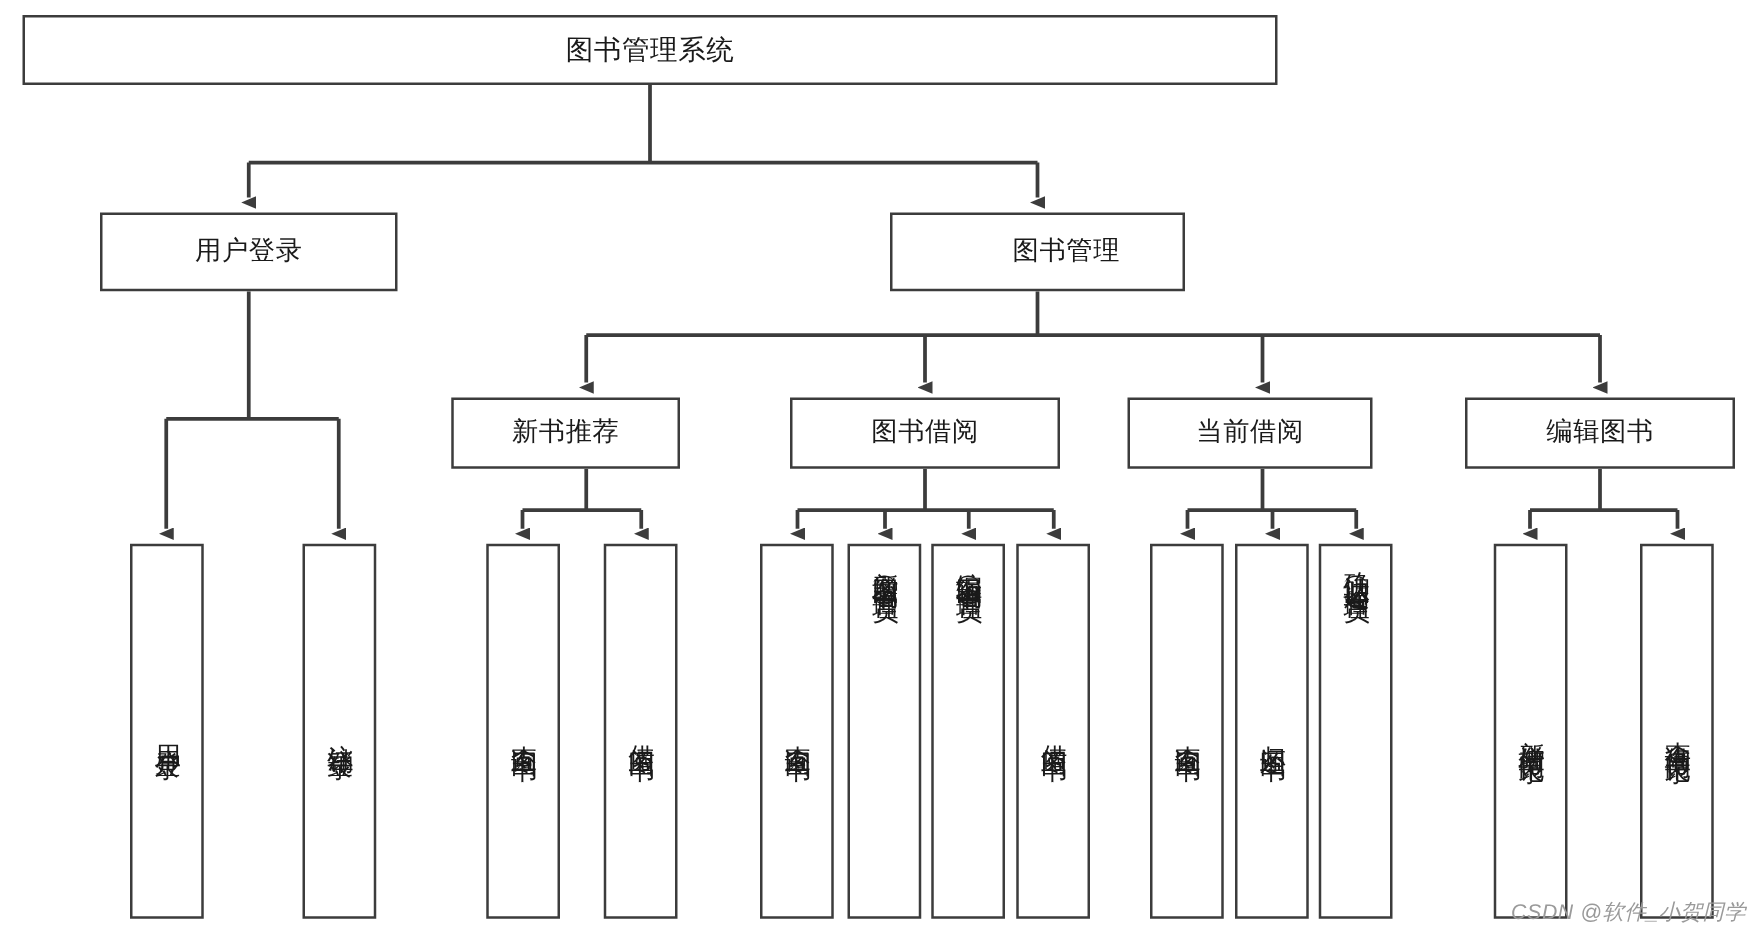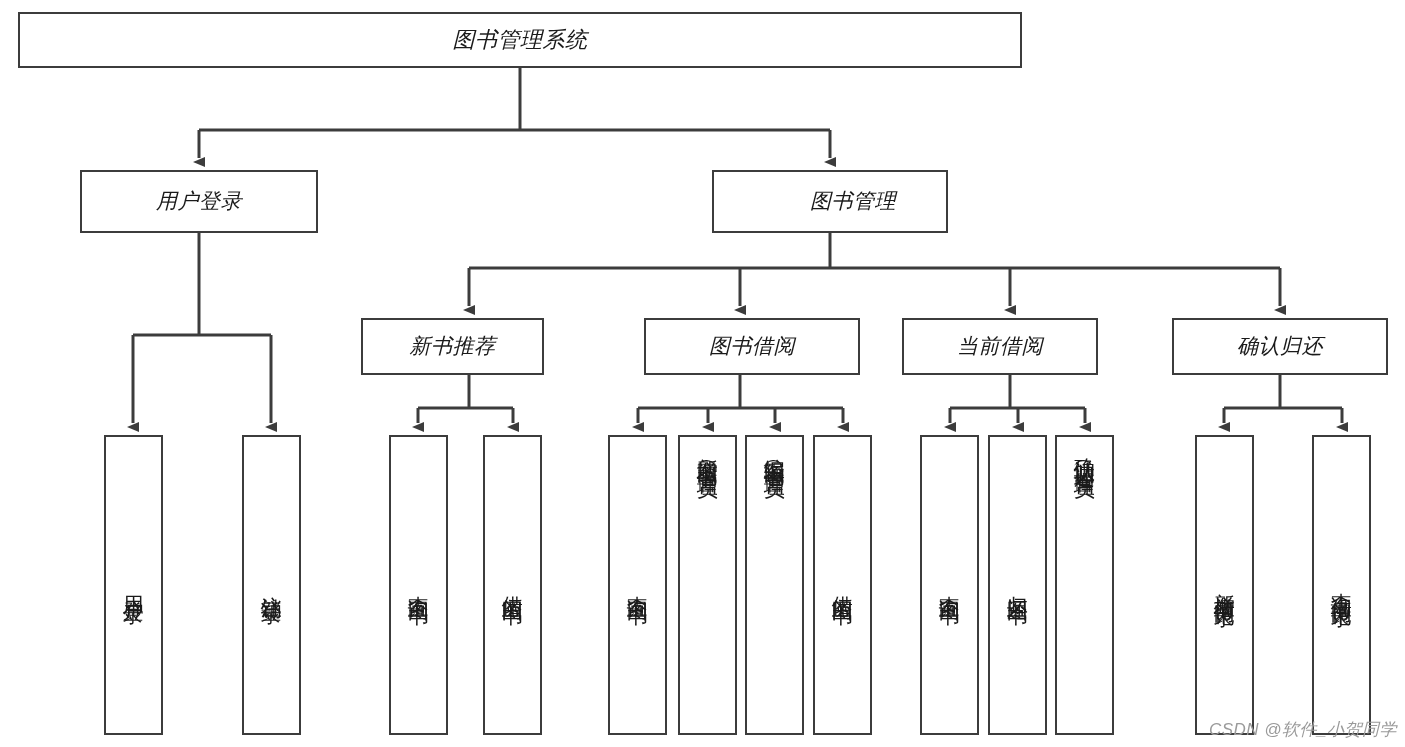--- a/index.html
+++ b/index.html
@@ -27,21 +27,20 @@
     pointer-events: none;
   }
   .node {
     position: absolute;
     box-sizing: border-box;
     background: #ffffff;
     border: 2px solid #3c3c3c;
     display: flex;
     align-items: center;
     justify-content: center;
-    font-style: italic;
   }
   .node .label {
     font-size: 21px;
     line-height: 1.25;
     color: #1a1a1a;
     letter-spacing: 0.5px;
     white-space: nowrap;
   }
   .node.root .label { font-size: 22px; }
   .leaf {
@@ -141,28 +140,28 @@
   <div class="node" style="left:80px; top:170px; width:238px; height:63px;">
     <span class="label">用户登录</span>
   </div>
   <div class="node" style="left:712px; top:170px; width:236px; height:63px;padding-left:46px;">
     <span class="label">图书管理</span>
   </div>
 
   <div class="node" style="left:361px; top:318px; width:183px; height:57px;">
     <span class="label">新书推荐</span>
   </div>
-  <div class="node" style="left:632px; top:318px; width:216px; height:57px;margin-left:12px;">
+  <div class="node" style="left:632px; top:318px; width:216px; height:57px;">
     <span class="label">图书借阅</span>
   </div>
   <div class="node" style="left:902px; top:318px; width:196px; height:57px;">
     <span class="label">当前借阅</span>
   </div>
   <div class="node" style="left:1172px; top:318px; width:216px; height:57px;">
-    <span class="label">确认归还</span>
+    <span class="label">编辑图书</span>
   </div>
 
   <div class="leaf" style="left:104px; top:435px; width:59px; height:300px;">
     <span class="vlabel">用户登录</span>
   </div>
   <div class="leaf" style="left:242px; top:435px; width:59px; height:300px;">
     <span class="vlabel">注销登录</span>
   </div>
 
   <div class="leaf" style="left:389px; top:435px; width:59px; height:300px;">

